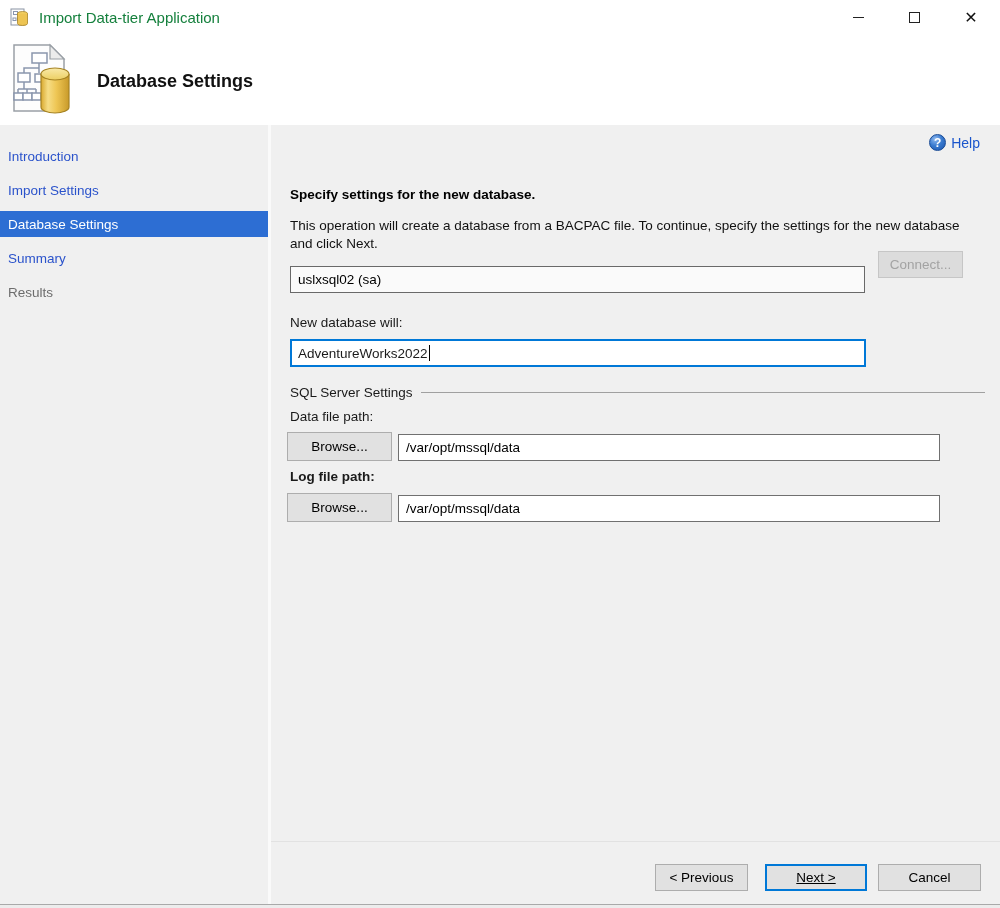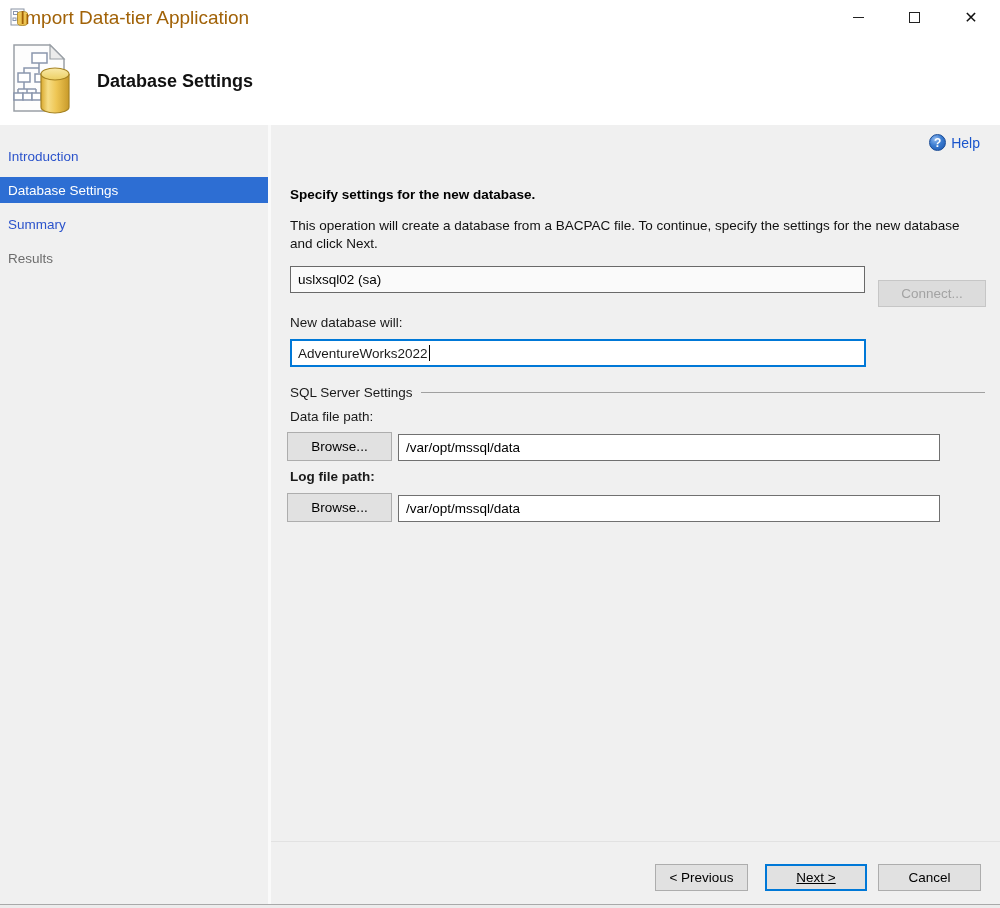--- a/index.html
+++ b/index.html
@@ -7,21 +7,21 @@
   #app {
     position: relative; width: 1000px; height: 908px;
     background: #ffffff; overflow: hidden;
     font-family: "Liberation Sans", sans-serif;
     font-size: 13.5px; color: #1a1a1a;
   }
 
   
   .titlebar { position:absolute; top:0; left:0; right:0; height:35px; background:#fff; }
   .app-icon { position:absolute; left:10px; top:8px; width:19px; height:19px; }
-  .titlebar-title { position:absolute; left:20px; top:0; line-height:35px; font-size:19px; color:#a16207; }
+  .titlebar-title { position:absolute; left:39px; top:0; line-height:35px; font-size:15px; color:#15803d; }
   .win-btn { position:absolute; top:0; width:46px; height:35px; display:flex; align-items:center; justify-content:center; cursor:pointer; }
   .win-btn.min { left:835px; } .win-btn.max { left:891px; } .win-btn.close { left:948px; }
   .min-glyph { width:11px; height:0; border-top:1.5px solid #222; display:block; }
   .max-glyph { width:11px; height:11px; border:1.5px solid #222; display:block; }
   .close-glyph { font-size:16px; color:#111; line-height:1; }
 
   
   .header { position:absolute; top:35px; left:0; right:0; height:90px; background:#fff; }
   .header-icon { position:absolute; left:10px; top:8px; width:64px; height:72px; }
   .header-title { position:absolute; left:97px; top:36px; font-size:18px; font-weight:bold; color:#111; }
@@ -46,21 +46,21 @@
     background: radial-gradient(circle at 35% 28%, #8fb9ef 0%, #3a7bd0 45%, #1b55ae 100%);
     border:1px solid #184a95; color:#fff; font-weight:bold; font-size:12px;
     display:flex; align-items:center; justify-content:center; }
   .help-label { color:#1a55cc; font-size:14px; }
 
   .heading { position:absolute; left:19px; top:62px; font-weight:bold; font-size:13.5px; color:#000; }
   .desc { position:absolute; left:19px; top:92px; width:672px; line-height:18px; color:#111; }
 
   .server-field { position:absolute; left:19px; top:141px; width:575px; height:27px;
     background:#fafafa; border:1px solid #696969; line-height:25px; padding-left:7px; color:#000; }
-  .connect-btn { position:absolute; left:607px; top:155px; width:108px; height:27px;
+  .connect-btn { position:absolute; left:607px; top:126px; width:85px; height:27px;
     background:#dcdcdc; border:1px solid #c6c6c6; color:#a3a3a3;
     display:flex; align-items:center; justify-content:center; }
 
   .dbname-label { position:absolute; left:19px; top:190px; }
   .dbname-input { position:absolute; left:19px; top:214px; width:576px; height:28px;
     background:#fff; border:2px solid #0078d7; padding-left:6px; display:flex; align-items:center; }
   .caret { width:1px; height:16px; background:#000; margin-left:1px; }
 
   .group { position:absolute; left:19px; top:260px; right:15px; display:flex; align-items:center; }
   .group-line { flex:1; height:1px; background:#a0a0a0; margin-left:8px; }
@@ -138,20 +138,21 @@
       <path d="M31 31 V64 A14 6 0 0 0 59 64 V31" fill="url(#gold)" stroke="#a68323" stroke-width="1.2"></path>
       <ellipse cx="45" cy="31" rx="14" ry="6" fill="url(#goldtop)" stroke="#a68323" stroke-width="1.2"></ellipse>
     </svg>
     <span class="header-title">Database Settings</span>
   </div>
 
   <div class="graybase"></div>
 
   <div class="sidebar">
     <div class="step link">Introduction</div>
+    <div class="step link">Import Settings</div>
     <div class="step selected">Database Settings</div>
     <div class="step link">Summary</div>
     <div class="step disabled">Results</div>
   </div>
   <div class="divider-v"></div>
 
   <div class="main">
 
     <div class="help">
       <span class="help-icon">?</span>

